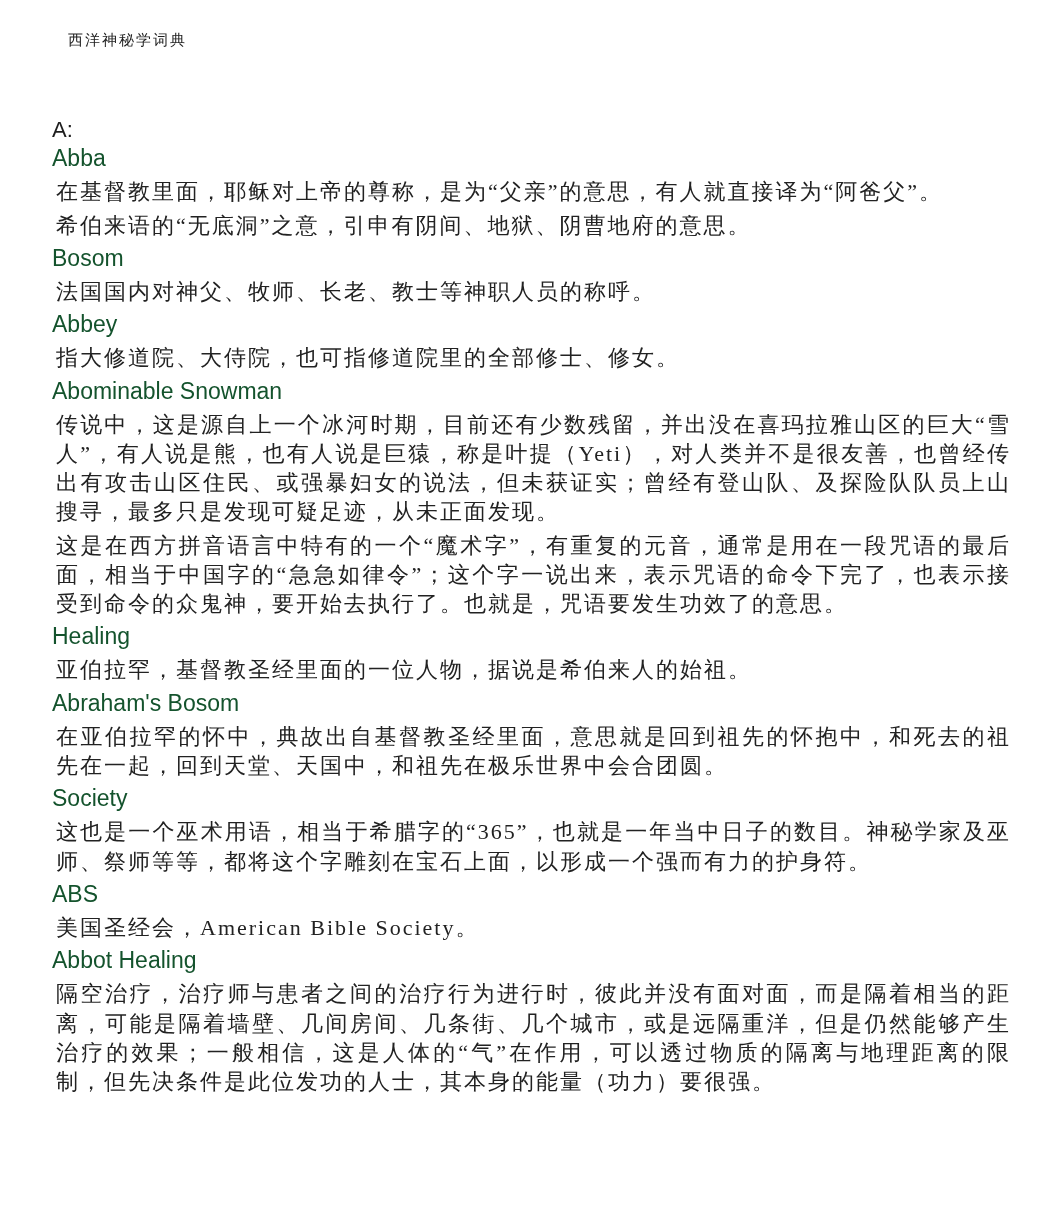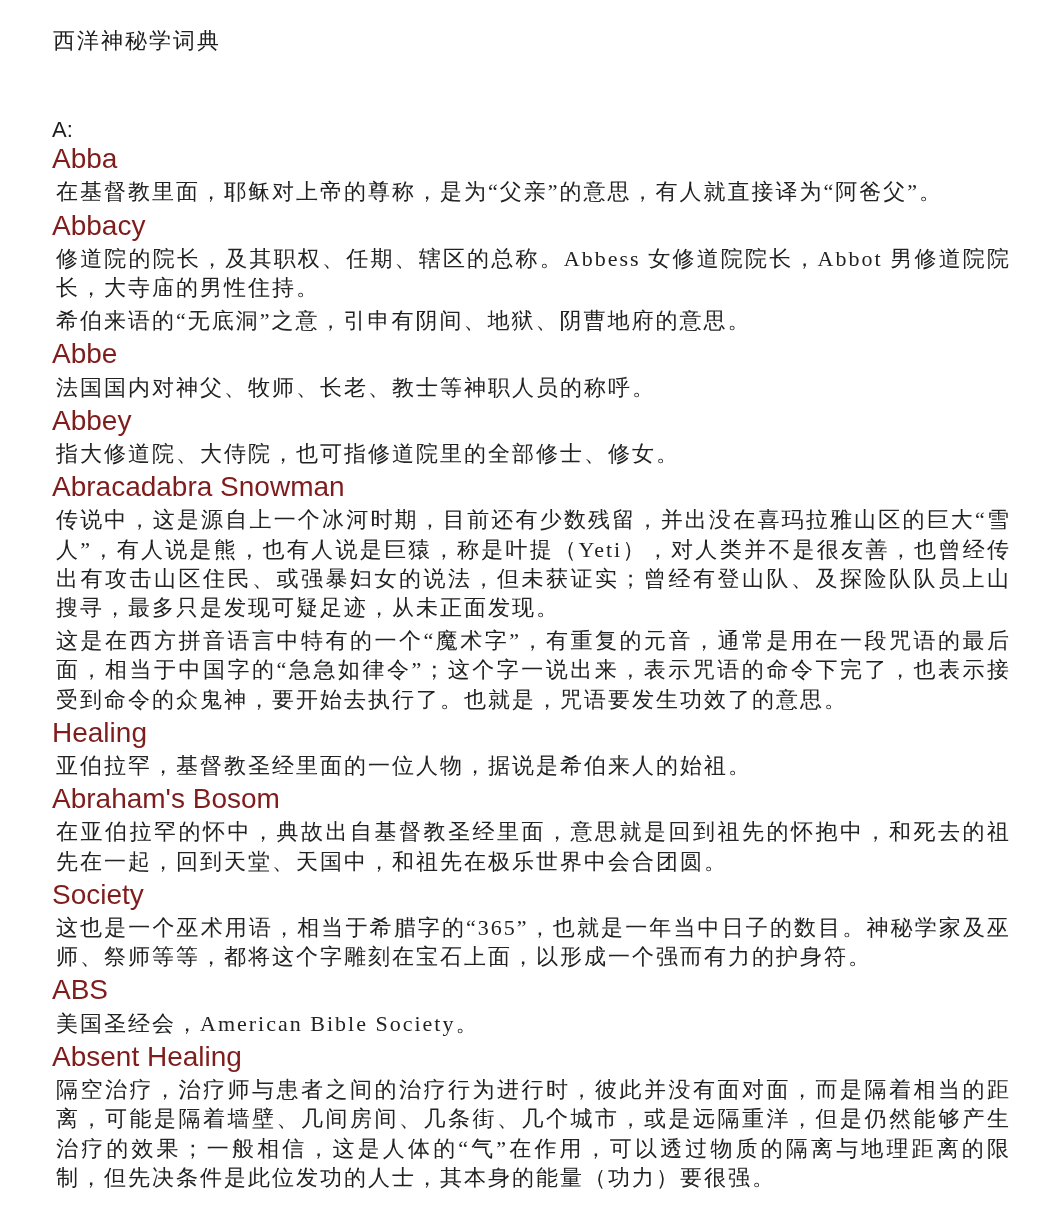--- a/index.html
+++ b/index.html
@@ -14,24 +14,24 @@
     font-family: "Liberation Sans", "DejaVu Sans", sans-serif;
     color: #1d1d1d;
   }
   .page {
     padding: 26px 46px 0 52px;
     box-sizing: border-box;
     width: 1061px;
   }
   .doc-title {
     font-family: "Liberation Serif", "DejaVu Serif", serif;
-    font-size: 22px;
+    font-size: 15px;
     letter-spacing: 2px;
     line-height: 29px;
-    margin: 0 0 33px 1px;
+    margin: 0 0 33px 16px;
     font-weight: normal;
   }
   .author-row {
     font-family: "Liberation Serif", "DejaVu Serif", serif;
     font-size: 22px;
     line-height: 29px;
     letter-spacing: 1px;
     white-space: nowrap;
   }
   .link-marker {
@@ -53,23 +53,23 @@
     margin-top: 60px;
     font-size: 22px;
     line-height: 29.2px;
   }
   .section-letter {
     font-family: "Liberation Sans", "DejaVu Sans", sans-serif;
     letter-spacing: 0;
   }
   .entry-term {
     font-family: "Liberation Sans", "DejaVu Sans", sans-serif;
-    font-size: 28px;
+    font-size: 23px;
     letter-spacing: 0;
-    color: #7f1d1d;
+    color: #14532d;
   }
   .entry-definition {
     font-family: "Liberation Serif", "DejaVu Serif", serif;
     letter-spacing: 2px;
     text-align: justify;
     color: #222222;
     margin: 4px;
   }
 </style>
 </head>
@@ -81,41 +81,37 @@
 
 
   <div class="content">
     <div class="section-letter">A:</div>
     <div>
   <div class="entry">
     <div class="entry-term">Abba</div>
     <p class="entry-definition">在基督教里面，耶稣对上帝的尊称，是为“父亲”的意思，有人就直接译为“阿爸父”。</p>
   </div>
 
-  <div class="entry">
-    <div class="entry-term">Abbacy</div>
-    <p class="entry-definition">修道院的院长，及其职权、任期、辖区的总称。Abbess 女修道院院长，Abbot 男修道院院长，大寺庙的男性住持。</p>
-  </div>
 
   <div class="entry">
     <p class="entry-definition">希伯来语的“无底洞”之意，引申有阴间、地狱、阴曹地府的意思。</p>
   </div>
 
   <div class="entry">
-    <div class="entry-term">Abbe</div>
+    <div class="entry-term">Bosom</div>
     <p class="entry-definition">法国国内对神父、牧师、长老、教士等神职人员的称呼。</p>
   </div>
 
   <div class="entry">
     <div class="entry-term">Abbey</div>
     <p class="entry-definition">指大修道院、大侍院，也可指修道院里的全部修士、修女。</p>
   </div>
 
   <div class="entry">
-    <div class="entry-term">Abracadabra Snowman</div>
+    <div class="entry-term">Abominable Snowman</div>
     <p class="entry-definition">传说中，这是源自上一个冰河时期，目前还有少数残留，并出没在喜玛拉雅山区的巨大“雪人”，有人说是熊，也有人说是巨猿，称是叶提（Yeti），对人类并不是很友善，也曾经传出有攻击山区住民、或强暴妇女的说法，但未获证实；曾经有登山队、及探险队队员上山搜寻，最多只是发现可疑足迹，从未正面发现。</p>
   </div>
 
   <div class="entry">
     <p class="entry-definition">这是在西方拼音语言中特有的一个“魔术字”，有重复的元音，通常是用在一段咒语的最后面，相当于中国字的“急急如律令”；这个字一说出来，表示咒语的命令下完了，也表示接受到命令的众鬼神，要开始去执行了。也就是，咒语要发生功效了的意思。</p>
   </div>
 
   <div class="entry">
     <div class="entry-term">Healing</div>
     <p class="entry-definition">亚伯拉罕，基督教圣经里面的一位人物，据说是希伯来人的始祖。</p>
@@ -130,20 +126,20 @@
     <div class="entry-term">Society</div>
     <p class="entry-definition">这也是一个巫术用语，相当于希腊字的“365”，也就是一年当中日子的数目。神秘学家及巫师、祭师等等，都将这个字雕刻在宝石上面，以形成一个强而有力的护身符。</p>
   </div>
 
   <div class="entry">
     <div class="entry-term">ABS</div>
     <p class="entry-definition">美国圣经会，American Bible Society。</p>
   </div>
 
   <div class="entry">
-    <div class="entry-term">Absent Healing</div>
+    <div class="entry-term">Abbot Healing</div>
     <p class="entry-definition">隔空治疗，治疗师与患者之间的治疗行为进行时，彼此并没有面对面，而是隔着相当的距离，可能是隔着墙壁、几间房间、几条街、几个城市，或是远隔重洋，但是仍然能够产生治疗的效果；一般相信，这是人体的“气”在作用，可以透过物质的隔离与地理距离的限制，但先决条件是此位发功的人士，其本身的能量（功力）要很强。</p>
   </div>
 
 </div>
   </div>
 
 </div>
 
 </body></html>

